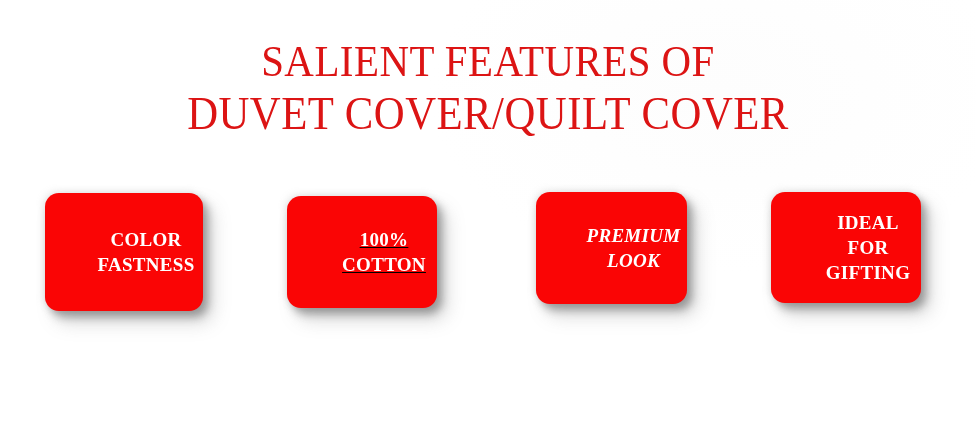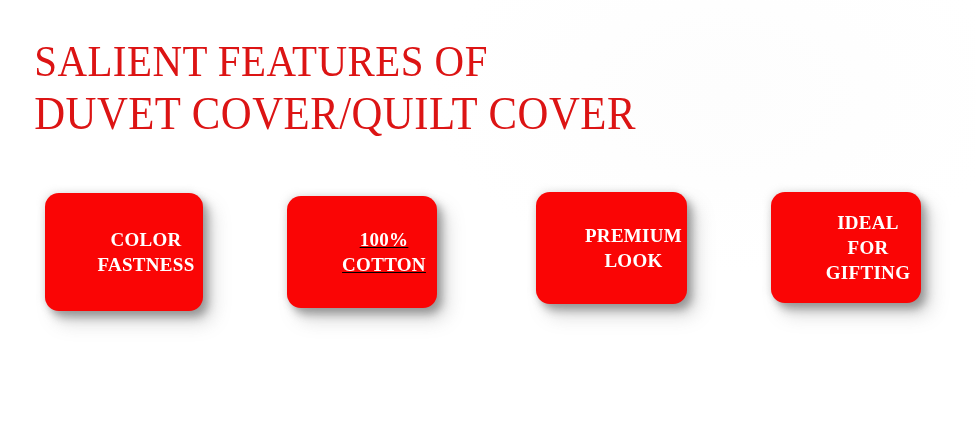--- a/index.html
+++ b/index.html
@@ -24,21 +24,21 @@
       #ffffff;
     overflow: hidden;
   }
 
   
   #title-block {
     position: absolute;
     left: 0;
     top: 36px;
     width: 976px;
-    text-align: left;
+    text-align: center;
   }
   .title-line {
     display: block;
     color: #dc1414;
     font-family: "Liberation Serif", "DejaVu Serif", serif;
     font-weight: normal;
     font-size: 44px;
     line-height: 52px;
     letter-spacing: 0.5px;
     transform: scaleX(0.93);
@@ -72,21 +72,21 @@
     font-weight: bold;
     font-size: 19px;
     line-height: 25px;
     letter-spacing: 0.3px;
     white-space: pre-line;
     padding: 0 8px;
   }
 
   #box-1 { left: 45px;  top: 193px; width: 158px; height: 118px; }
   #box-2 { left: 287px; top: 196px; width: 150px; height: 112px; text-decoration: underline; }
-  #box-3 { left: 536px; top: 192px; width: 151px; height: 112px; }
+  #box-3 { left: 536px; top: 192px; width: 151px; height: 112px; font-style: italic; }
   #box-4 { left: 771px; top: 192px; width: 150px; height: 111px; }
 </style>
 </head>
 <body>
 
 <div id="poster">
 
   <div id="title-block">
     <span class="title-line line1">SALIENT FEATURES OF</span>
     <span class="title-line line2">DUVET COVER/QUILT COVER</span>

